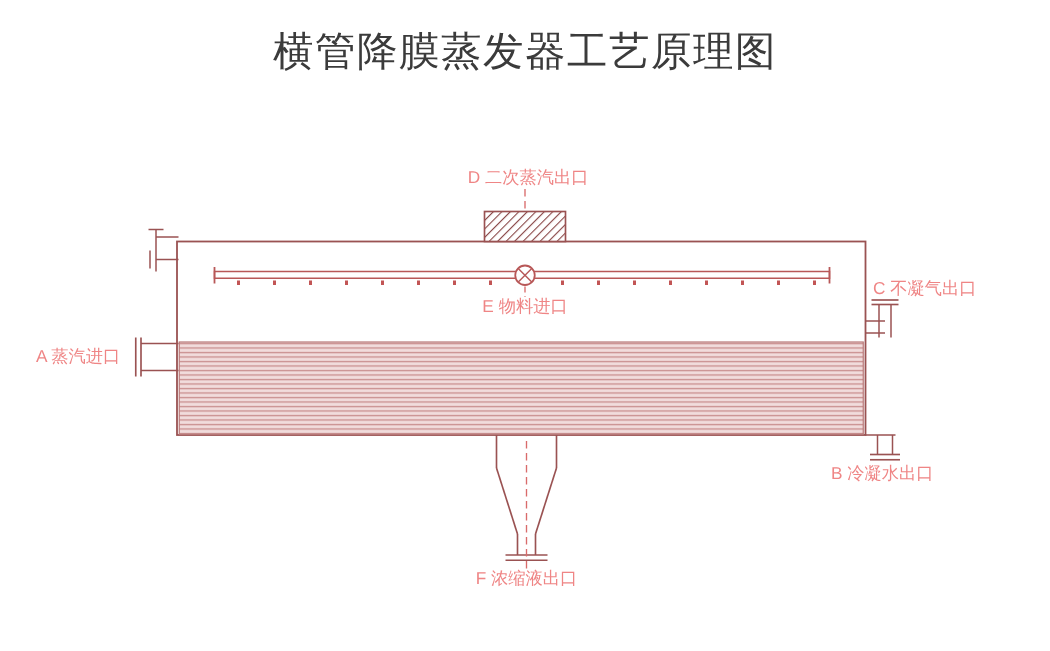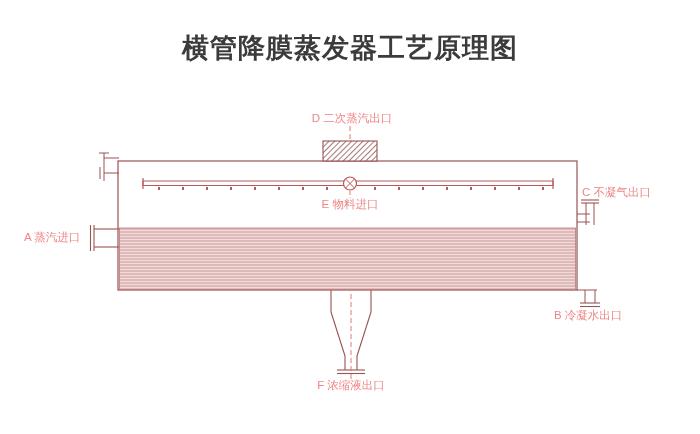--- a/index.html
+++ b/index.html
@@ -12,27 +12,27 @@
     font-family: "Liberation Sans", sans-serif;
   }
   .page {
     position: relative;
     width: 700px;
     height: 434px;
     background: #ffffff;
   }
   .page-title {
     position: absolute;
-    top: 30px;
+    top: 16px;
     left: 0;
     width: 100%;
     margin: 0;
     text-align: center;
     font-size: 27px;
-    font-weight: 700;
+    font-weight: 400;
     letter-spacing: 1px;
     color: #3b3b3b;
     font-family: "Liberation Sans", sans-serif;
   }
   svg text {
     font-family: "Liberation Sans", sans-serif;
     font-size: 11.5px;
   }
 </style>
 </head>

